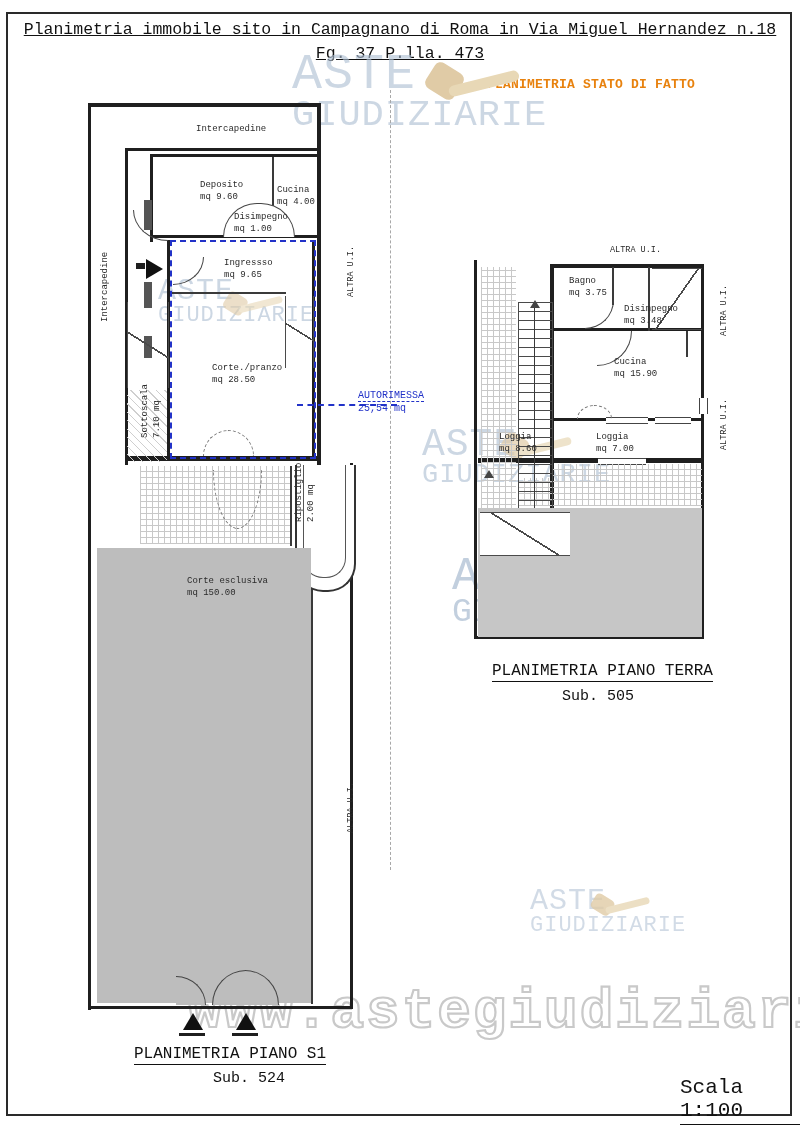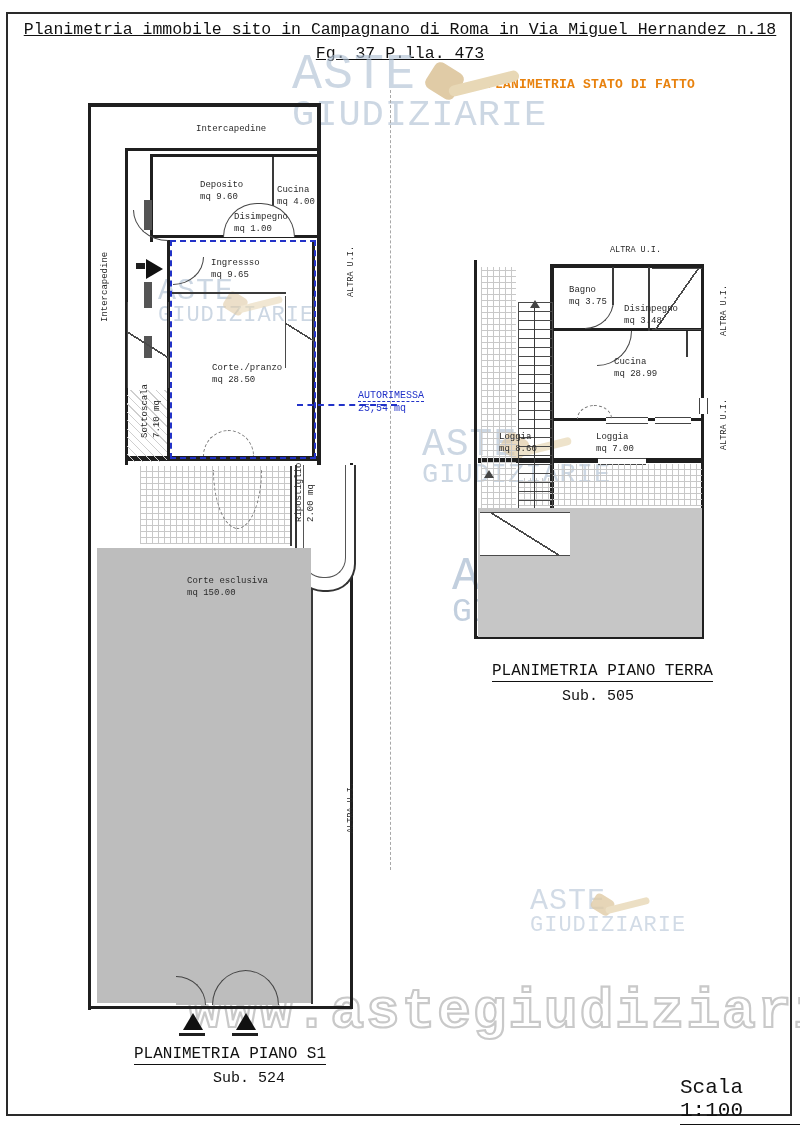--- a/index.html
+++ b/index.html
@@ -185,21 +185,21 @@
     <div class="abs lbl vlbl" style="left:100px;top:322px;">Intercapedine</div>
     <div class="abs lbl" style="left:200px;top:180px;">
       <span>Deposito</span><br><span>mq 9.60</span>
     </div>
     <div class="abs lbl" style="left:277px;top:185px;">
       <span>Cucina</span><br><span>mq 4.00</span>
     </div>
     <div class="abs lbl" style="left:234px;top:212px;">
       <span>Disimpegno</span><br><span>mq 1.00</span>
     </div>
-    <div class="abs lbl" style="left:211px;top:258px;">
+    <div class="abs lbl" style="left:224px;top:258px;">
       <span>Ingressso</span><br><span>mq 9.65</span>
     </div>
     <div class="abs lbl" style="left:212px;top:363px;">
       <span>Corte./pranzo</span><br><span>mq 28.50</span>
     </div>
     <div class="abs lbl vlbl" style="left:140px;top:438px;">
       <span>Sottoscala</span><br><span>7.10 mq</span>
     </div>
     <div class="abs lbl vlbl" style="left:294px;top:522px;">
       <span>Ripostiglio</span><br><span>2.00 mq</span>
@@ -243,28 +243,28 @@
 
     <div class="abs arc" style="left:585px;top:300px;width:28px;height:28px;border-left:none;border-top:none;border-bottom-right-radius:100%;"></div>
     <div class="abs arc" style="left:597px;top:331px;width:34px;height:34px;border-left:none;border-top:none;border-bottom-right-radius:100%;"></div>
     <div class="abs dash-arc" style="left:577px;top:405px;width:17px;height:13px;border-right:none;border-bottom:none;border-top-left-radius:100%;"></div>
     <div class="abs dash-arc" style="left:594px;top:405px;width:17px;height:13px;border-left:none;border-bottom:none;border-top-right-radius:100%;"></div>
 
     <div class="abs" style="left:478px;top:508px;width:224px;height:129px;background:#c6c6c6;"></div>
     <div class="abs stairs-v diag-line" style="left:480px;top:512px;width:90px;height:42px;background-color:#fff;"></div>
     <div class="abs" style="left:484px;top:470px;width:0;height:0;border-left:5px solid transparent;border-right:5px solid transparent;border-bottom:8px solid #444;"></div>
 
-    <div class="abs lbl" style="left:569px;top:285px;">
+    <div class="abs lbl" style="left:569px;top:276px;">
       <span>Bagno</span><br><span>mq 3.75</span>
     </div>
     <div class="abs lbl" style="left:624px;top:304px;">
       <span>Disimpegno</span><br><span>mq 3.48</span>
     </div>
     <div class="abs lbl" style="left:614px;top:357px;">
-      <span>Cucina</span><br><span>mq 28.99</span>
+      <span>Cucina</span><br><span>mq 15.90</span>
     </div>
     <div class="abs lbl" style="left:499px;top:432px;">
       <span>Loggia</span><br><span>mq 8.60</span>
     </div>
     <div class="abs lbl" style="left:596px;top:432px;">
       <span>Loggia</span><br><span>mq 7.00</span>
     </div>
     <div class="abs lbl vlbl" style="left:719px;top:336px;font-size:8.5px;">ALTRA U.I.</div>
     <div class="abs lbl vlbl" style="left:719px;top:450px;font-size:8.5px;">ALTRA U.I.</div>
   </div>

